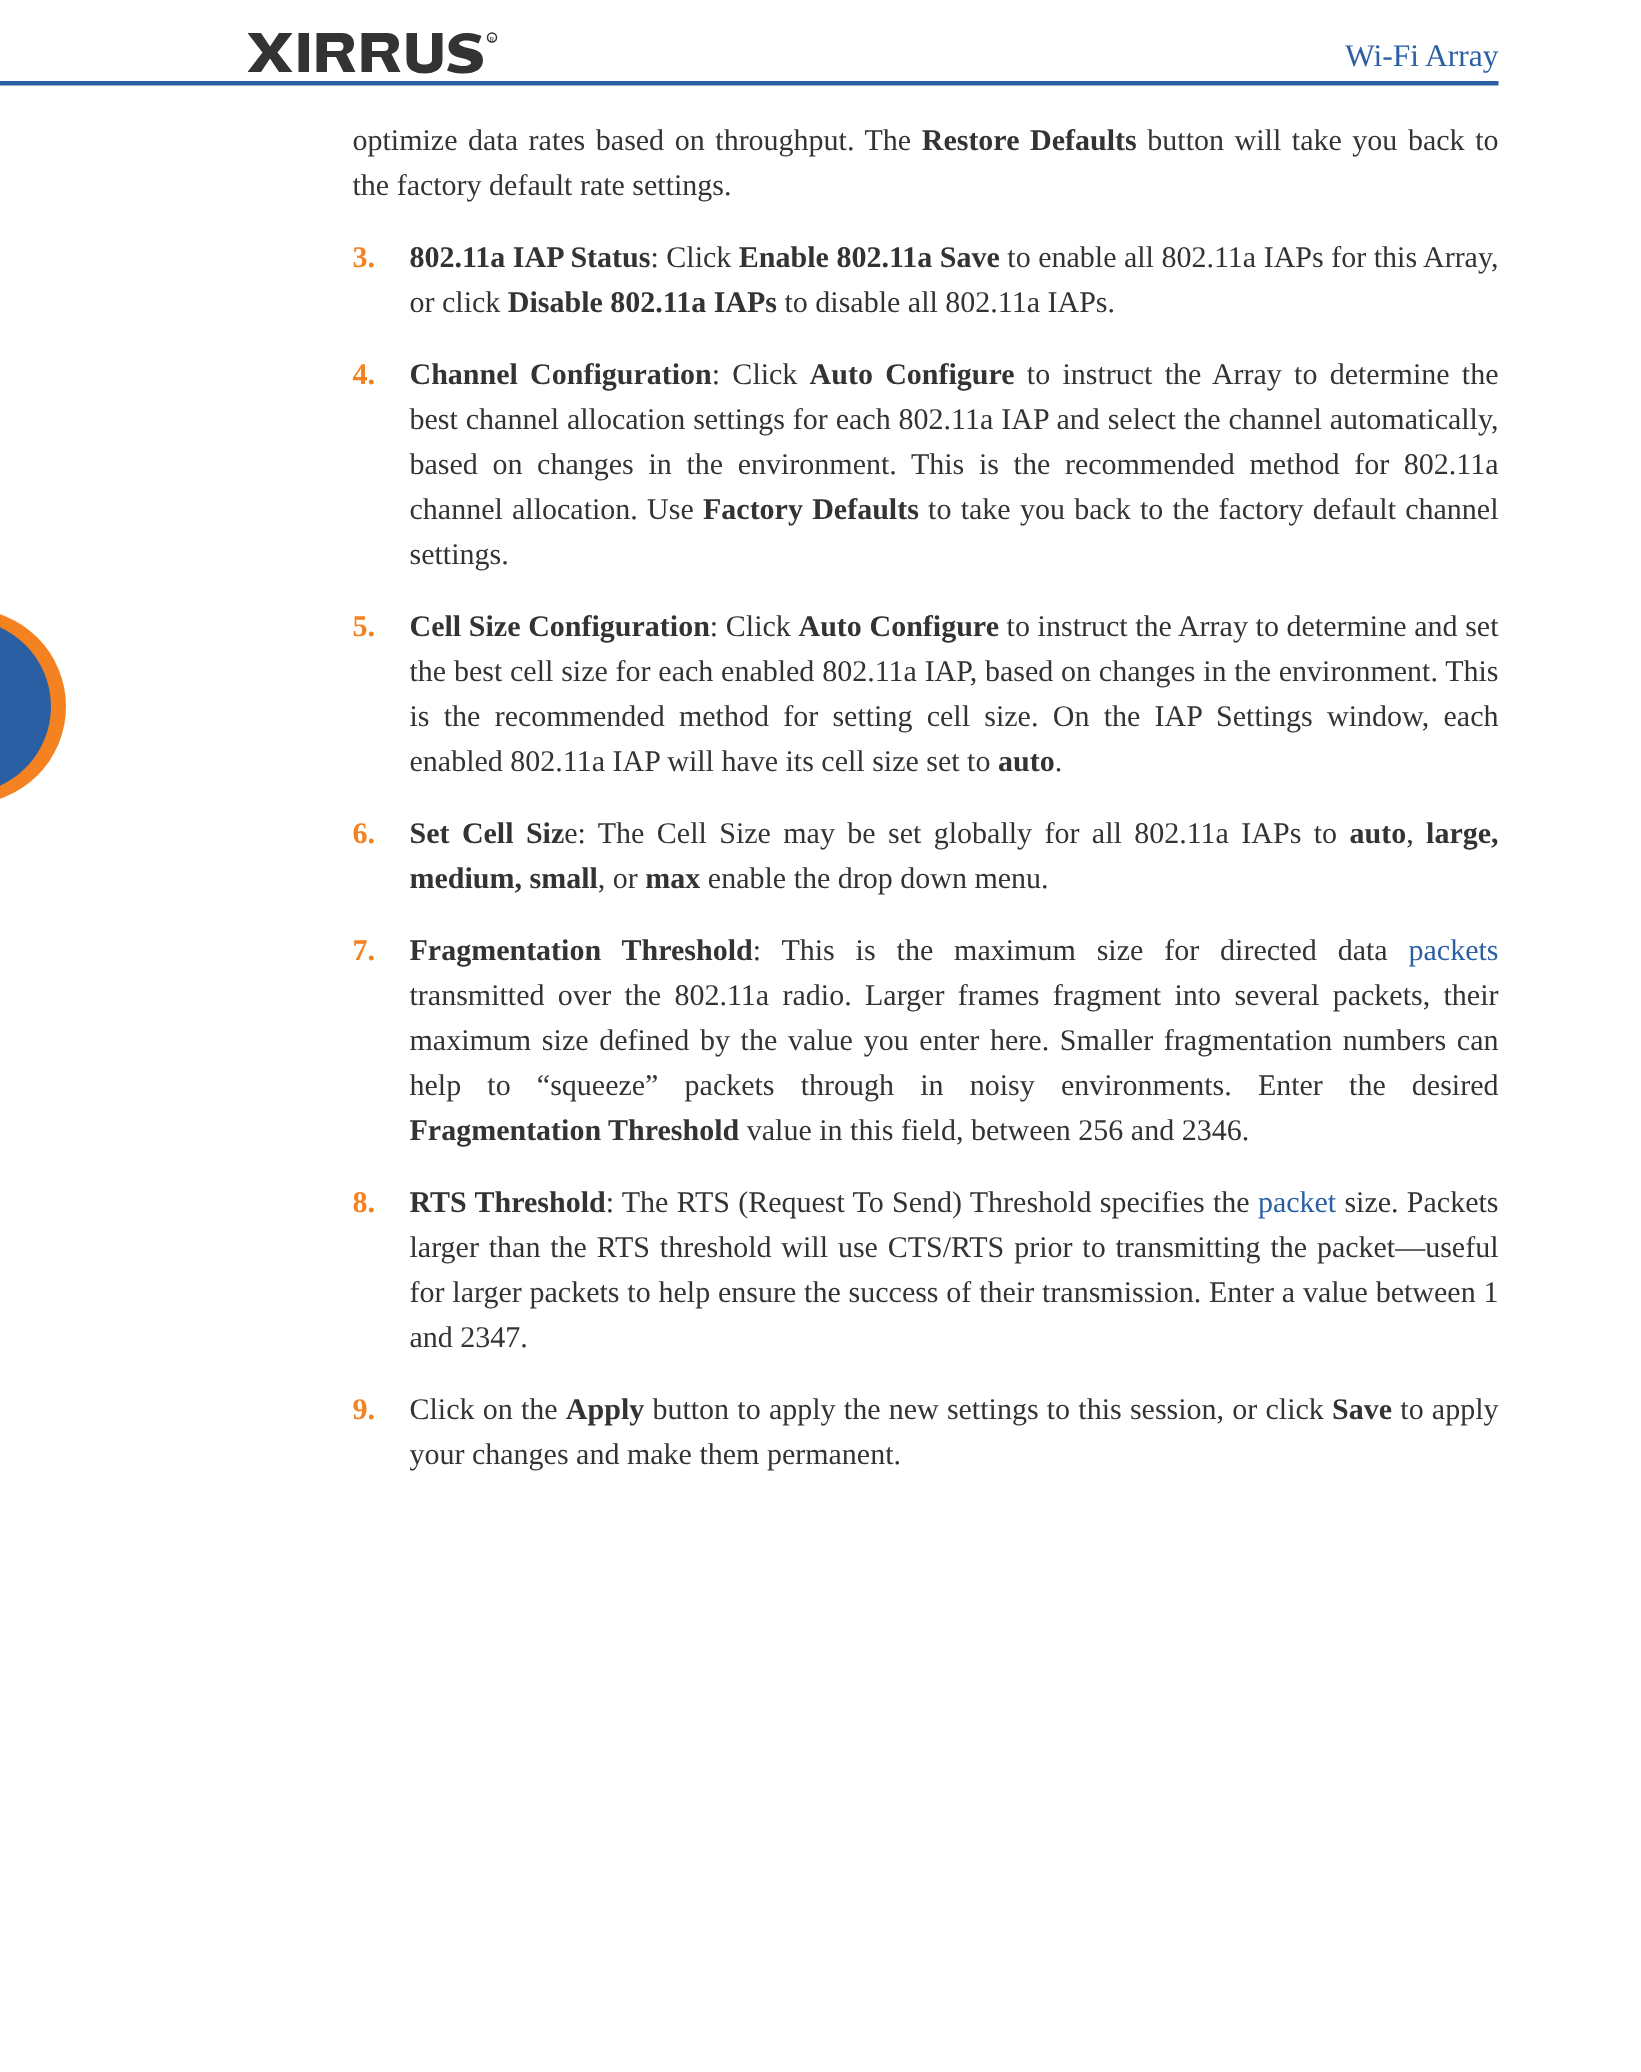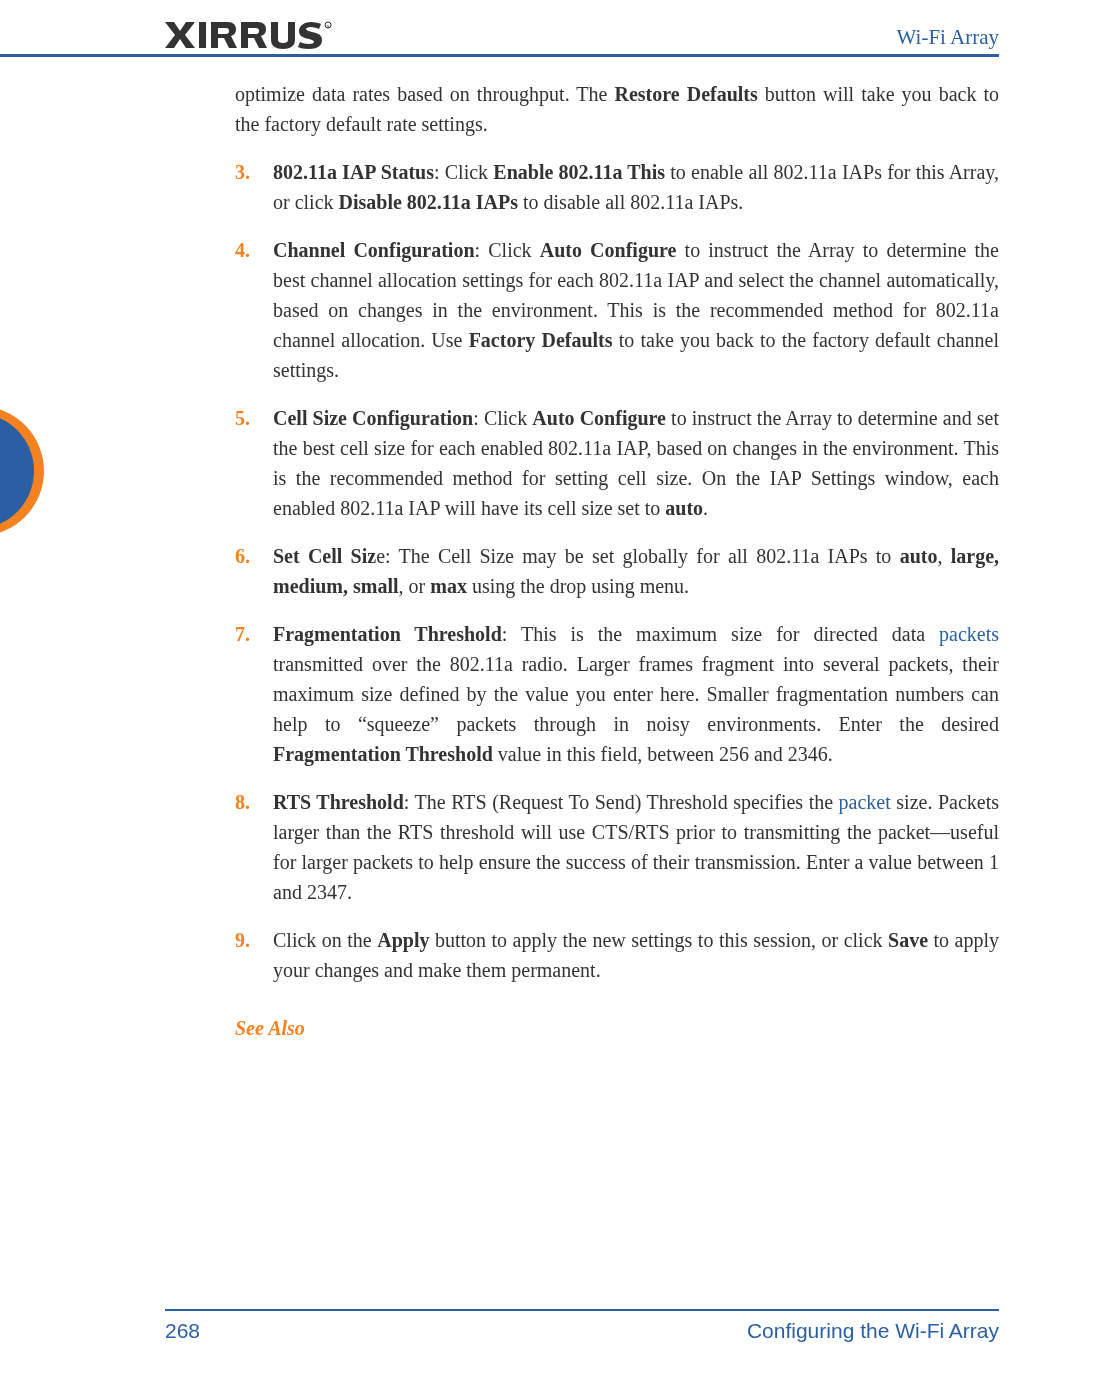--- a/index.html
+++ b/index.html
@@ -137,48 +137,43 @@
   </div>
 
   <div class="content">
     <div class="intro">
       <span>optimize data rates based on throughput. The </span><span class="b">Restore Defaults</span><span> button will take you back to the factory default rate settings.</span>
     </div>
 
     <div id="list-container">
         <div class="list-item">
           <div class="num">3.</div>
-          <div class="item-body"><span class="b">802.11a IAP Status</span><span>: Click </span><span class="b">Enable 802.11a This</span><span> to enable all 802.11a IAPs for this Array, or click </span><span class="b">Disable 802.11a IAPs</span><span> to disable all 802.11a IAPs.</span></div>
+          <div class="item-body"><span class="b">802.11a IAP Status</span><span>: Click </span><span class="b">Enable 802.11a Save</span><span> to enable all 802.11a IAPs for this Array, or click </span><span class="b">Disable 802.11a IAPs</span><span> to disable all 802.11a IAPs.</span></div>
         </div>
         <div class="list-item">
           <div class="num">4.</div>
           <div class="item-body"><span class="b">Channel Configuration</span><span>: Click </span><span class="b">Auto Configure</span><span> to instruct the Array to determine the best channel allocation settings for each 802.11a IAP and select the channel automatically, based on changes in the environment. This is the recommended method for 802.11a channel allocation. Use </span><span class="b">Factory Defaults</span><span> to take you back to the factory default channel settings.</span></div>
         </div>
         <div class="list-item">
           <div class="num">5.</div>
           <div class="item-body"><span class="b">Cell Size Configuration</span><span>: Click </span><span class="b">Auto Configure</span><span> to instruct the Array to determine and set the best cell size for each enabled 802.11a IAP, based on changes in the environment. This is the recommended method for setting cell size. On the IAP Settings window, each enabled 802.11a IAP will have its cell size set to </span><span class="b">auto</span><span>.</span></div>
         </div>
         <div class="list-item">
           <div class="num">6.</div>
-          <div class="item-body"><span class="b">Set Cell Siz</span><span>e: The Cell Size may be set globally for all 802.11a IAPs to </span><span class="b">auto</span><span>, </span><span class="b">large, medium, small</span><span>, or </span><span class="b">max</span><span> using the drop using menu.</span></div>
+          <div class="item-body"><span class="b">Set Cell Siz</span><span>e: The Cell Size may be set globally for all 802.11a IAPs to </span><span class="b">auto</span><span>, </span><span class="b">large, medium, small</span><span>, or </span><span class="b">max</span><span> enable the drop down menu.</span></div>
         </div>
         <div class="list-item">
           <div class="num">7.</div>
           <div class="item-body"><span class="b">Fragmentation Threshold</span><span>: This is the maximum size for directed data </span><span class="link">packets</span><span> transmitted over the 802.11a radio. Larger frames fragment into several packets, their maximum size defined by the value you enter here. Smaller fragmentation numbers can help to “squeeze” packets through in noisy environments. Enter the desired </span><span class="b">Fragmentation Threshold</span><span> value in this field, between 256 and 2346.</span></div>
         </div>
         <div class="list-item">
           <div class="num">8.</div>
           <div class="item-body"><span class="b">RTS Threshold</span><span>: The RTS (Request To Send) Threshold specifies the </span><span class="link">packet</span><span> size. Packets larger than the RTS threshold will use CTS/RTS prior to transmitting the packet—useful for larger packets to help ensure the success of their transmission. Enter a value between 1 and 2347.</span></div>
         </div>
         <div class="list-item">
           <div class="num">9.</div>
           <div class="item-body"><span>Click on the </span><span class="b">Apply</span><span> button to apply the new settings to this session, or click </span><span class="b">Save</span><span> to apply your changes and make them permanent.</span></div>
         </div>
       </div>
 
-    <div class="see-also">See Also</div>
   </div>
 
-  <div class="footer">
-    <span>268</span>
-    <span>Configuring the Wi-Fi Array</span>
-  </div>
 </div>
 
 </body></html>

